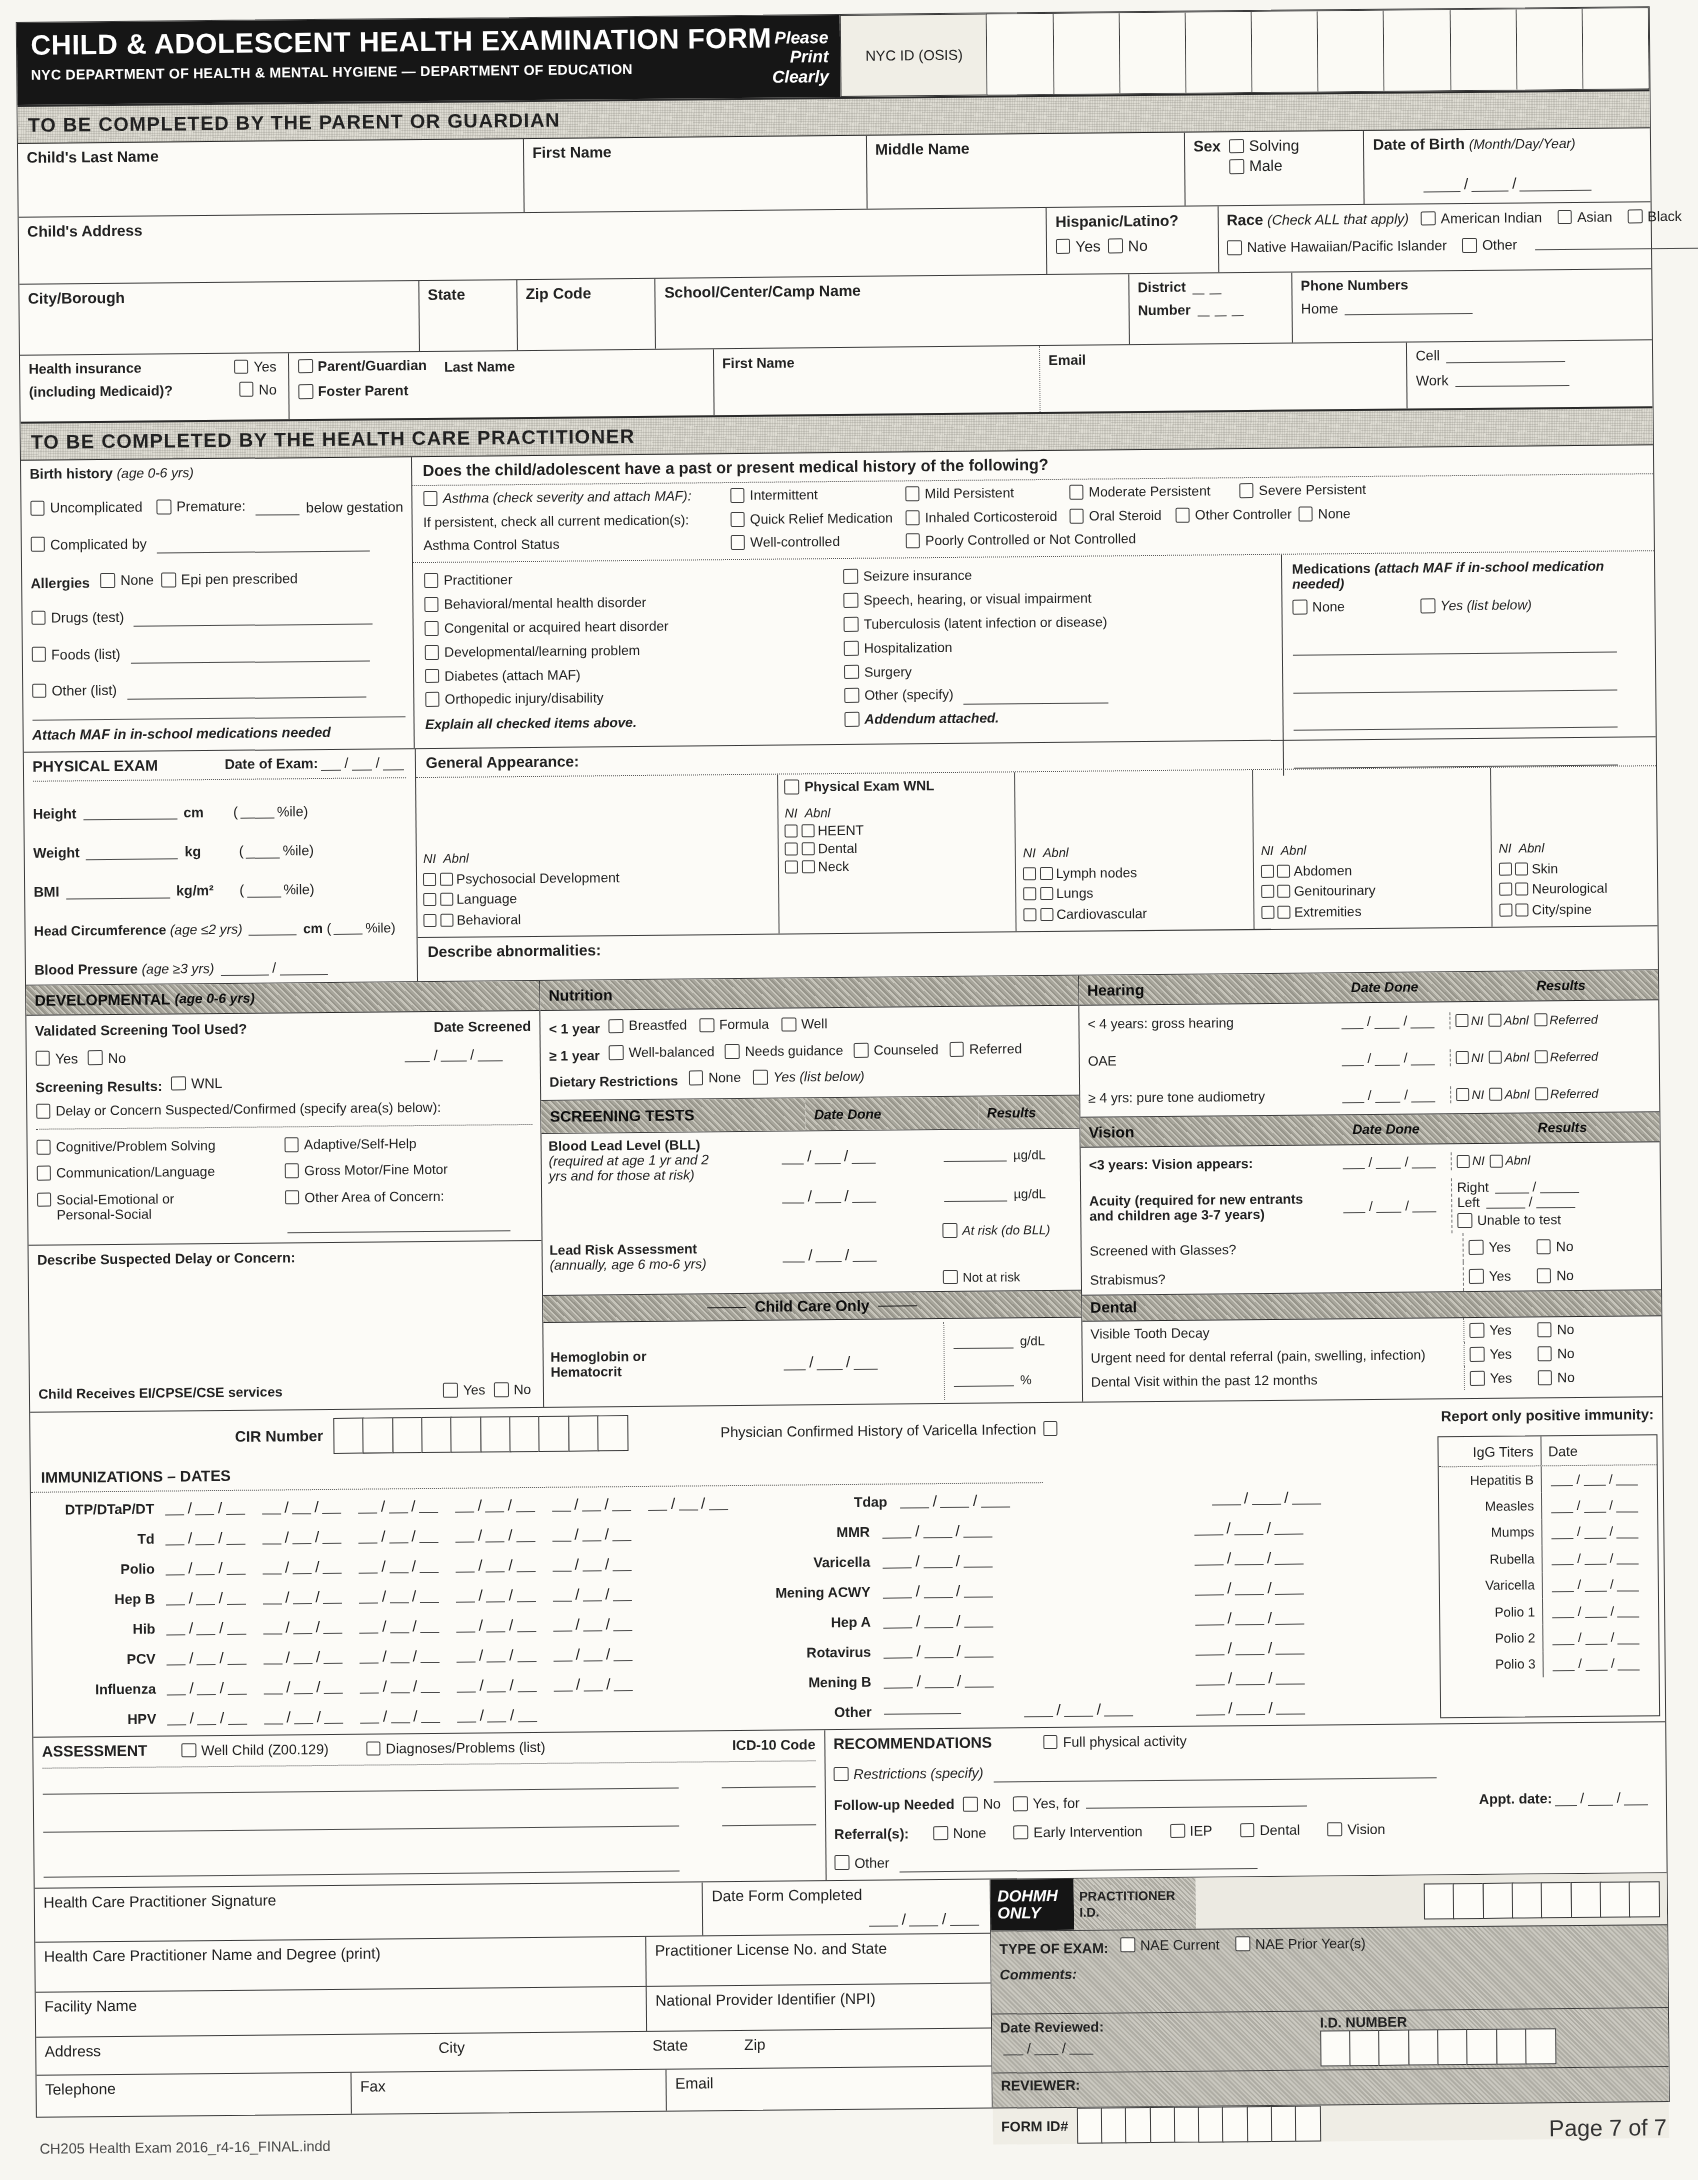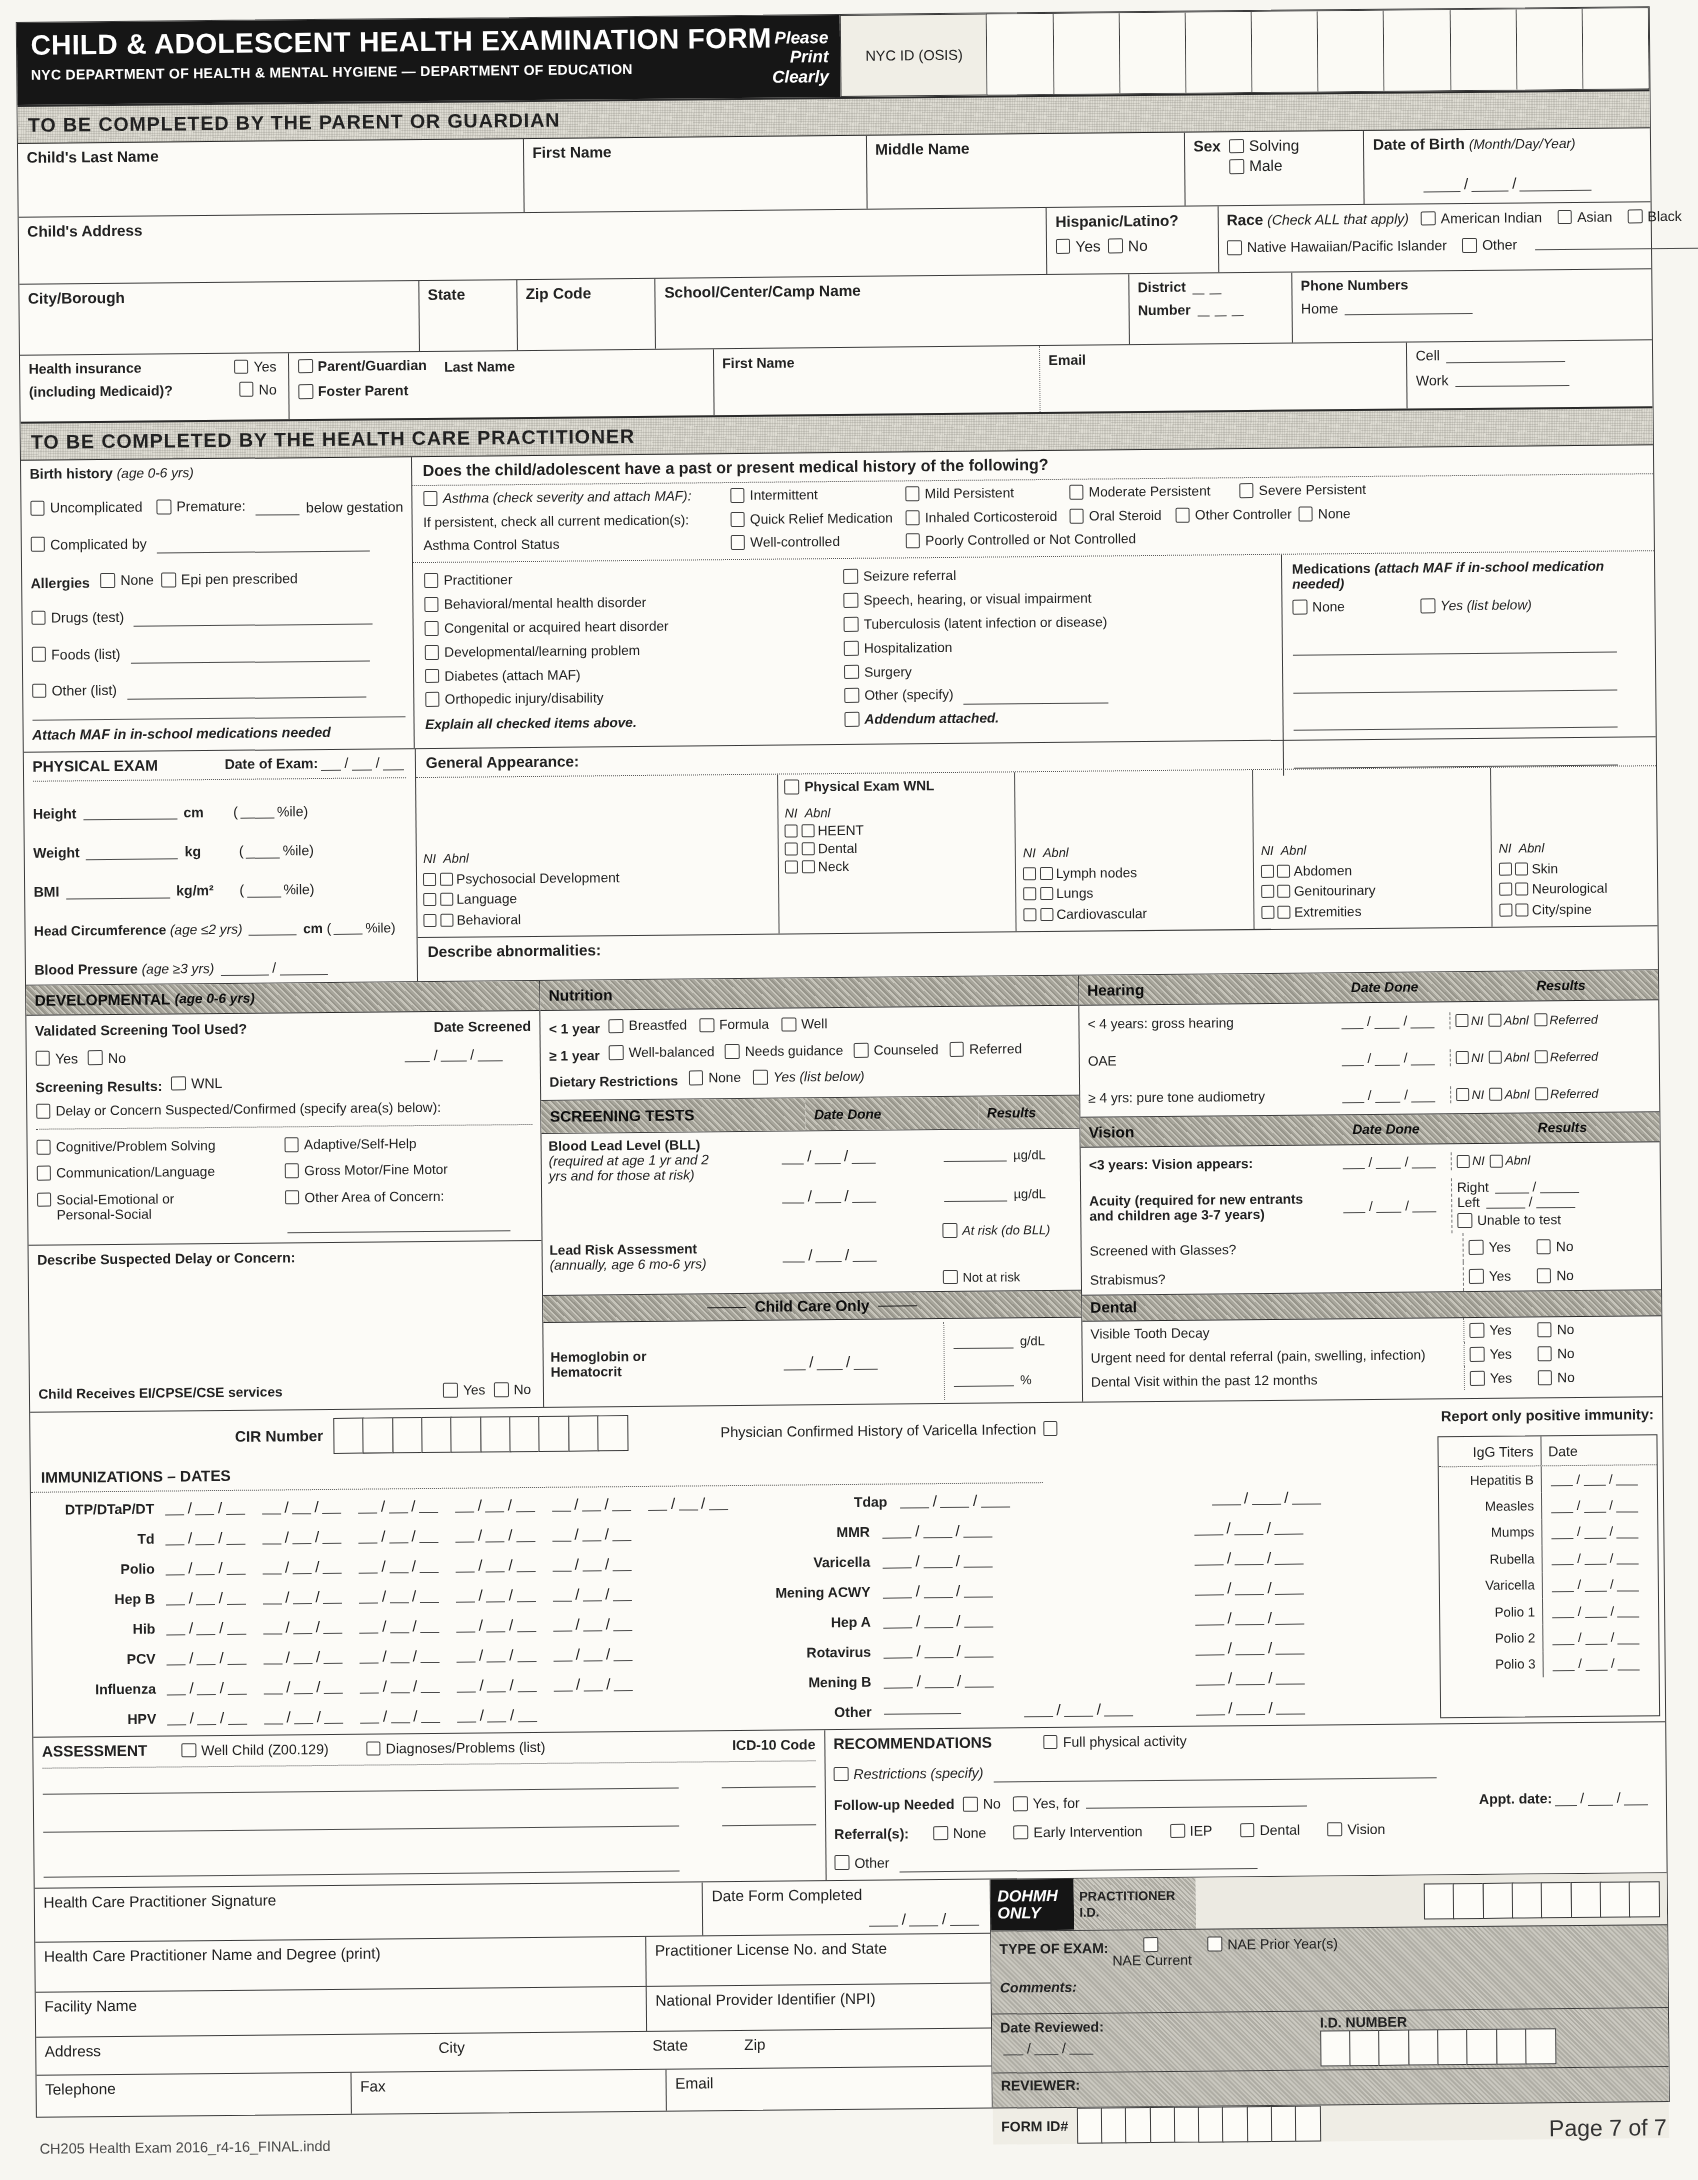--- a/index.html
+++ b/index.html
@@ -372,21 +372,21 @@
                   </span></div>
           <div style="margin:6px 0;"><span class="cbl">
                     <span class="cb"></span>
                     <span class="ct">Orthopedic injury/disability</span>
                   </span></div>
           <div class="b i" style="margin-top:6.8px;">Explain all checked items above.</div>
         </div>
         <div style="flex:0 0 35%;padding:6.8px 3.4px 6.8px 0;font-size:13.6px;">
           <div style="margin:3.4px 0;"><span class="cbl">
                     <span class="cb"></span>
-                    <span class="ct">Seizure referral</span>
+                    <span class="ct">Seizure insurance</span>
                   </span></div>
           <div style="margin:6px 0;"><span class="cbl">
                     <span class="cb"></span>
                     <span class="ct">Speech, hearing, or visual impairment</span>
                   </span></div>
           <div style="margin:6px 0;"><span class="cbl">
                     <span class="cb"></span>
                     <span class="ct">Tuberculosis (latent infection or disease)</span>
                   </span></div>
           <div style="margin:6px 0;"><span class="cbl">
@@ -1215,21 +1215,21 @@
                 <span class="bx"></span>
                 <span class="bx"></span>
                 <span class="bx"></span>
                 <span class="bx"></span>
                 <span class="bx"></span>
                 <span class="bx"></span>
               </div>
       </div>
       <div class="spk bt" style="flex:0 0 68px;padding:6.8px 8.5px;font-size:14px;">
         <span class="b">TYPE OF EXAM:</span>
-        <span class="cbl" style="margin-left:0;flex-direction:column;">
+        <span class="cbl" style="margin-left:8px;">
                 <span class="cb"></span>
                 <span class="ct">NAE Current</span>
               </span>
         <span class="cbl" style="margin-left:8.5px;">
                 <span class="cb"></span>
                 <span class="ct">NAE Prior Year(s)</span>
               </span>
         <div class="b i" style="margin-top:10.2px;">Comments:</div>
       </div>
       <div class="spk bt" style="flex:0 0 53px;display:flex;font-size:14px;">

